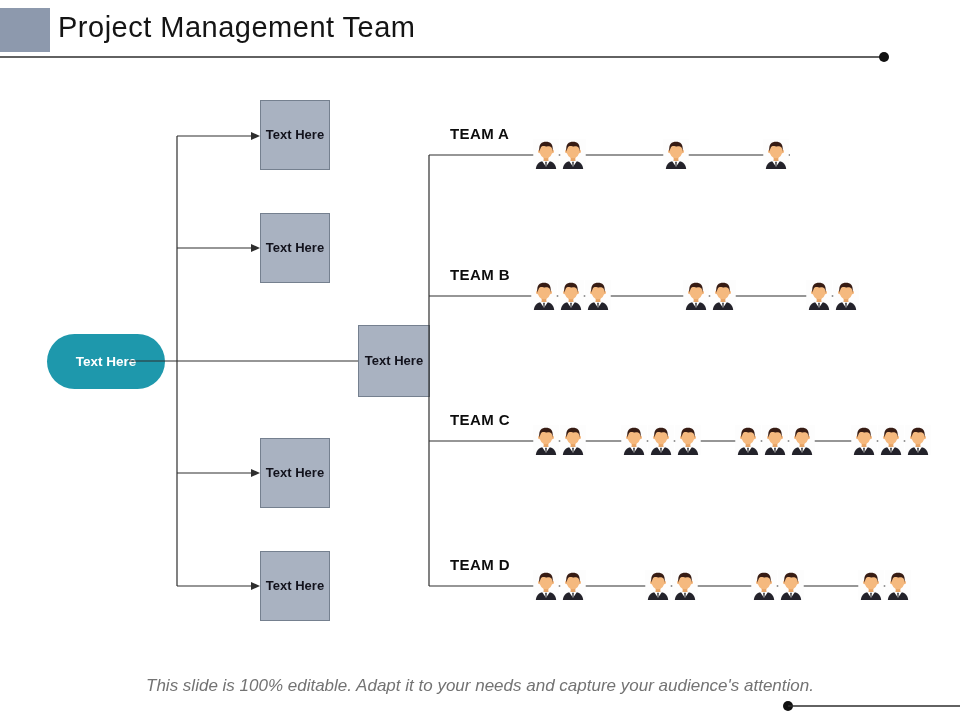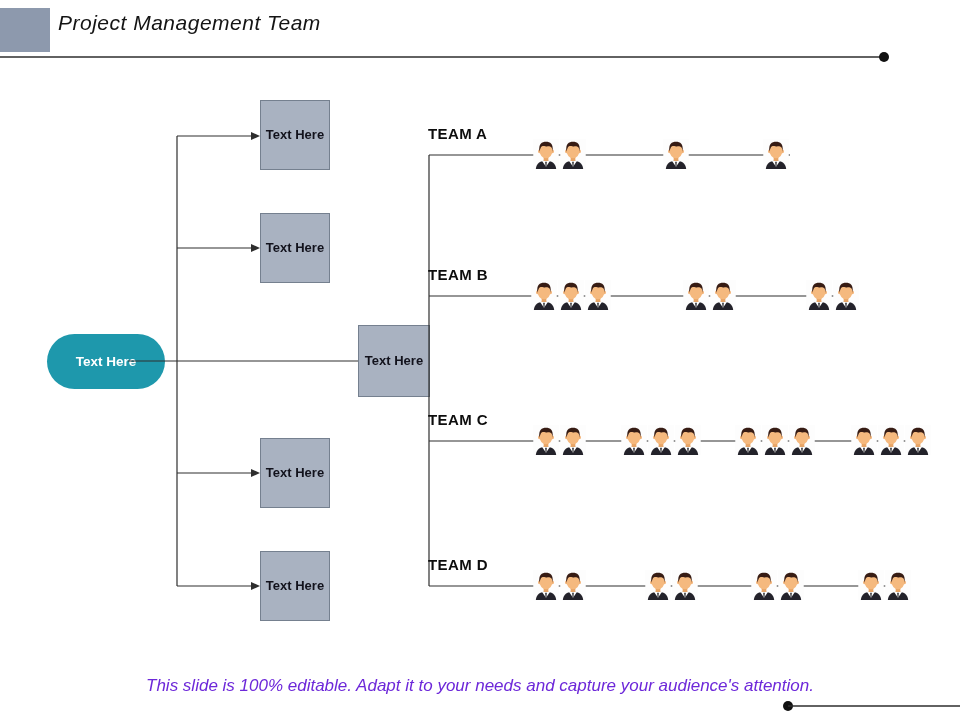--- a/index.html
+++ b/index.html
@@ -3,22 +3,22 @@
 <meta charset="utf-8">
 <style>
   html,body{margin:0;padding:0;background:#e9e9e9;}
   .slide{
     position:relative;width:960px;height:720px;background:#ffffff;overflow:hidden;
     font-family:"Liberation Sans", sans-serif;margin:0 auto;
   }
   
   .title-square{position:absolute;left:0;top:8px;width:50px;height:44px;background:#8d99ad;}
   .slide-title{
-    position:absolute;left:58px;top:11px;margin:0;font-size:21px;font-weight:400;
-    color:#141414;letter-spacing:.5px;white-space:nowrap;font-style:italic;
+    position:absolute;left:58px;top:11px;margin:0;font-size:29px;font-weight:400;
+    color:#141414;letter-spacing:.5px;white-space:nowrap;
   }
   
   .connectors{position:absolute;left:0;top:0;width:960px;height:720px;pointer-events:none;z-index:4;}
   
   .node-box{
     position:absolute;width:70px;height:70px;background:#a9b2c1;border:1px solid #75808f;
     display:flex;align-items:center;justify-content:center;text-align:center;
     font-size:13px;font-weight:bold;color:#12121c;line-height:1.2;z-index:5;box-sizing:border-box;
   }
   .box-1{left:260px;top:100px;}
@@ -26,21 +26,21 @@
   .box-3{left:260px;top:438px;}
   .box-4{left:260px;top:551px;}
   .hub-box{left:358px;top:325px;width:72px;height:72px;z-index:3;}
   .root-ellipse{
     position:absolute;left:47px;top:334px;width:118px;height:55px;background:#1e98ac;
     border-radius:28px;display:flex;align-items:center;justify-content:center;
     font-size:13.5px;font-weight:bold;color:#ffffff;z-index:2;
   }
   
   .team-label{
-    position:absolute;left:428px;font-size:15px;font-weight:bold;color:#0d0d0d;
+    position:absolute;left:450px;font-size:15px;font-weight:bold;color:#0d0d0d;
     letter-spacing:.4px;z-index:5;white-space:nowrap;
   }
   .tl-1{top:125px;}.tl-2{top:266px;}.tl-3{top:411px;}.tl-4{top:556px;text-align:right;}
   .person{position:absolute;width:26px;height:30px;z-index:5;}
   
   .sticky-note{
     position:absolute;left:42px;top:450px;width:126px;height:135px;background:#f1e64f;z-index:6;
     box-shadow:4px 5px 5px rgba(110,115,120,.5);
   }
   .note-band{position:absolute;left:0;top:0;width:100%;height:27px;background:#f6f17e;}
@@ -49,21 +49,21 @@
     background:#a2a8ae;border-radius:0 0 60% 0;
   }
   .note-text{
     position:absolute;left:6px;top:31px;width:114px;text-align:center;
     font-size:12px;line-height:1.23;color:#232323;font-weight:500;
   }
   .paperclip{position:absolute;left:52px;top:-11px;width:22px;height:42px;transform:rotate(14deg);z-index:7;}
   
   .footer-text{
     position:absolute;left:0;top:676px;width:960px;text-align:center;
-    font-size:17px;font-style:italic;color:#6d28d9;z-index:2;
+    font-size:17px;font-style:italic;color:#737373;z-index:2;
   }
 </style>
 </head>
 <body>
 
 <div class="slide">
 
   <div class="title-square"></div>
   <h1 class="slide-title">Project Management Team</h1>
 

